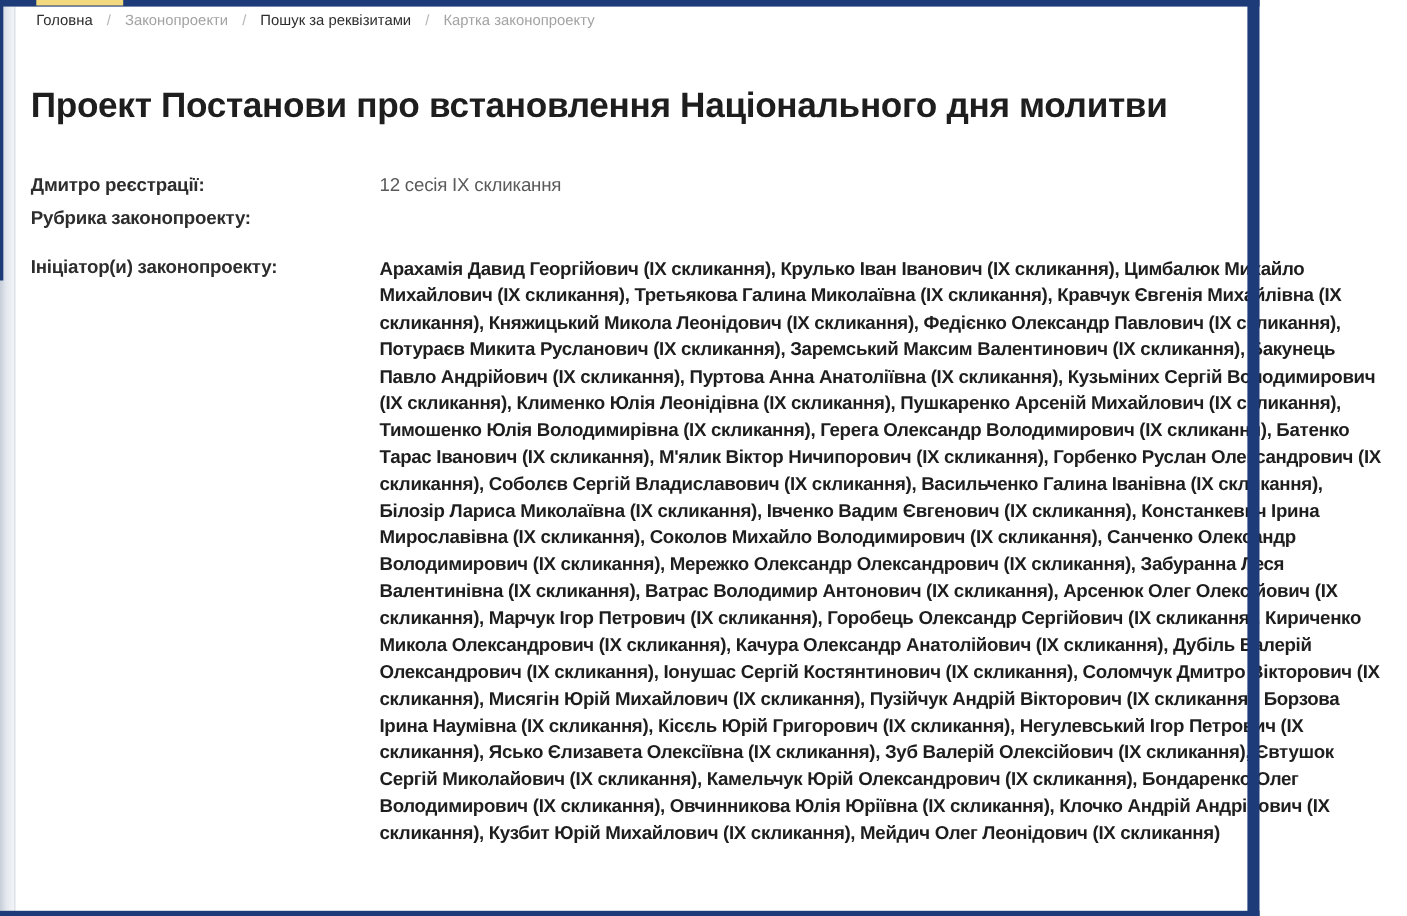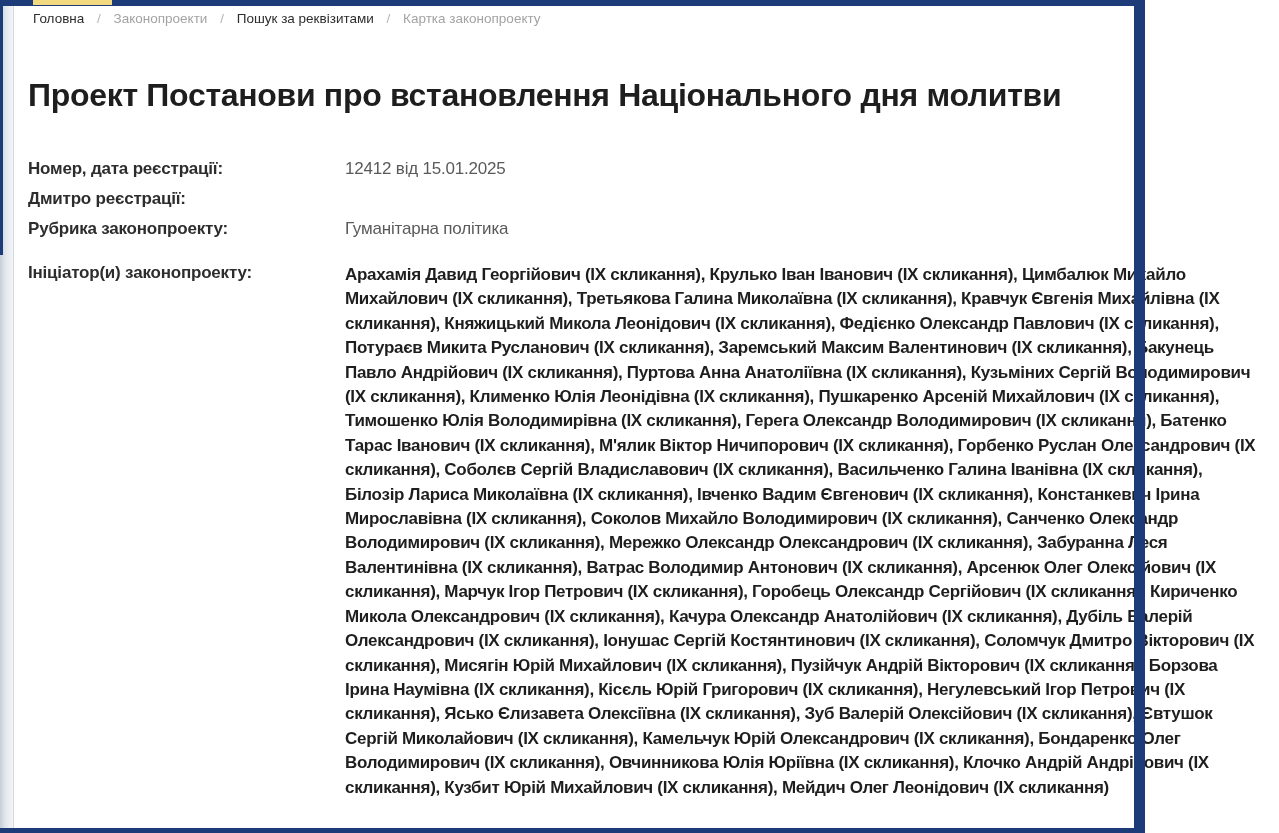--- a/index.html
+++ b/index.html
@@ -86,32 +86,28 @@
       <span class="sep">/</span>
       <a class="crumb dark">Пошук за реквізитами</a>
       <span class="sep">/</span>
       <a class="crumb light">Картка законопроекту</a>
     </nav>
 
     <h1 class="title">Проект Постанови про встановлення Національного дня молитви</h1>
 
     <div class="fields">
 
-      <div class="frow">
-        <div class="flabel">Номер, дата реєстрації:</div>
-        <div class="fvalue">12412 від 15.01.2025</div>
-      </div>
 
       <div class="frow">
         <div class="flabel">Дмитро реєстрації:</div>
+        <div class="fvalue">12 сесія IX скликання</div>
       </div>
 
       <div class="frow">
         <div class="flabel">Рубрика законопроекту:</div>
-        <div class="fvalue">Гуманітарна політика</div>
       </div>
 
       <div class="frow">
       </div>
 
       <div class="frow initiators">
         <div class="flabel">Ініціатор(и) законопроекту:</div>
         <div class="fvalue strong">Арахамія Давид Георгійович (IX скликання), Крулько Іван Іванович (IX скликання), Цимбалюк Михайло Михайлович (IX скликання), Третьякова Галина Миколаївна (IX скликання), Кравчук Євгенія Михайлівна (IX скликання), Княжицький Микола Леонідович (IX скликання), Федієнко Олександр Павлович (IX скликання), Потураєв Микита Русланович (IX скликання), Заремський Максим Валентинович (IX скликання), Бакунець Павло Андрійович (IX скликання), Пуртова Анна Анатоліївна (IX скликання), Кузьміних Сергій Володимирович (IX скликання), Клименко Юлія Леонідівна (IX скликання), Пушкаренко Арсеній Михайлович (IX скликання), Тимошенко Юлія Володимирівна (IX скликання), Герега Олександр Володимирович (IX скликання), Батенко Тарас Іванович (IX скликання), М'ялик Віктор Ничипорович (IX скликання), Горбенко Руслан Олександрович (IX скликання), Соболєв Сергій Владиславович (IX скликання), Васильченко Галина Іванівна (IX скликання), Білозір Лариса Миколаївна (IX скликання), Івченко Вадим Євгенович (IX скликання), Констанкевич Ірина Мирославівна (IX скликання), Соколов Михайло Володимирович (IX скликання), Санченко Олександр Володимирович (IX скликання), Мережко Олександр Олександрович (IX скликання), Забуранна Леся Валентинівна (IX скликання), Ватрас Володимир Антонович (IX скликання), Арсенюк Олег Олексійович (IX скликання), Марчук Ігор Петрович (IX скликання), Горобець Олександр Сергійович (IX скликання), Кириченко Микола Олександрович (IX скликання), Качура Олександр Анатолійович (IX скликання), Дубіль Валерій Олександрович (IX скликання), Іонушас Сергій Костянтинович (IX скликання), Соломчук Дмитро Вікторович (IX скликання), Мисягін Юрій Михайлович (IX скликання), Пузійчук Андрій Вікторович (IX скликання), Борзова Ірина Наумівна (IX скликання), Кісєль Юрій Григорович (IX скликання), Негулевський Ігор Петрович (IX скликання), Ясько Єлизавета Олексіївна (IX скликання), Зуб Валерій Олексійович (IX скликання), Євтушок Сергій Миколайович (IX скликання), Камельчук Юрій Олександрович (IX скликання), Бондаренко Олег Володимирович (IX скликання), Овчинникова Юлія Юріївна (IX скликання), Клочко Андрій Андрійович (IX скликання), Кузбит Юрій Михайлович (IX скликання), Мейдич Олег Леонідович (IX скликання)</div>
       </div>
 

